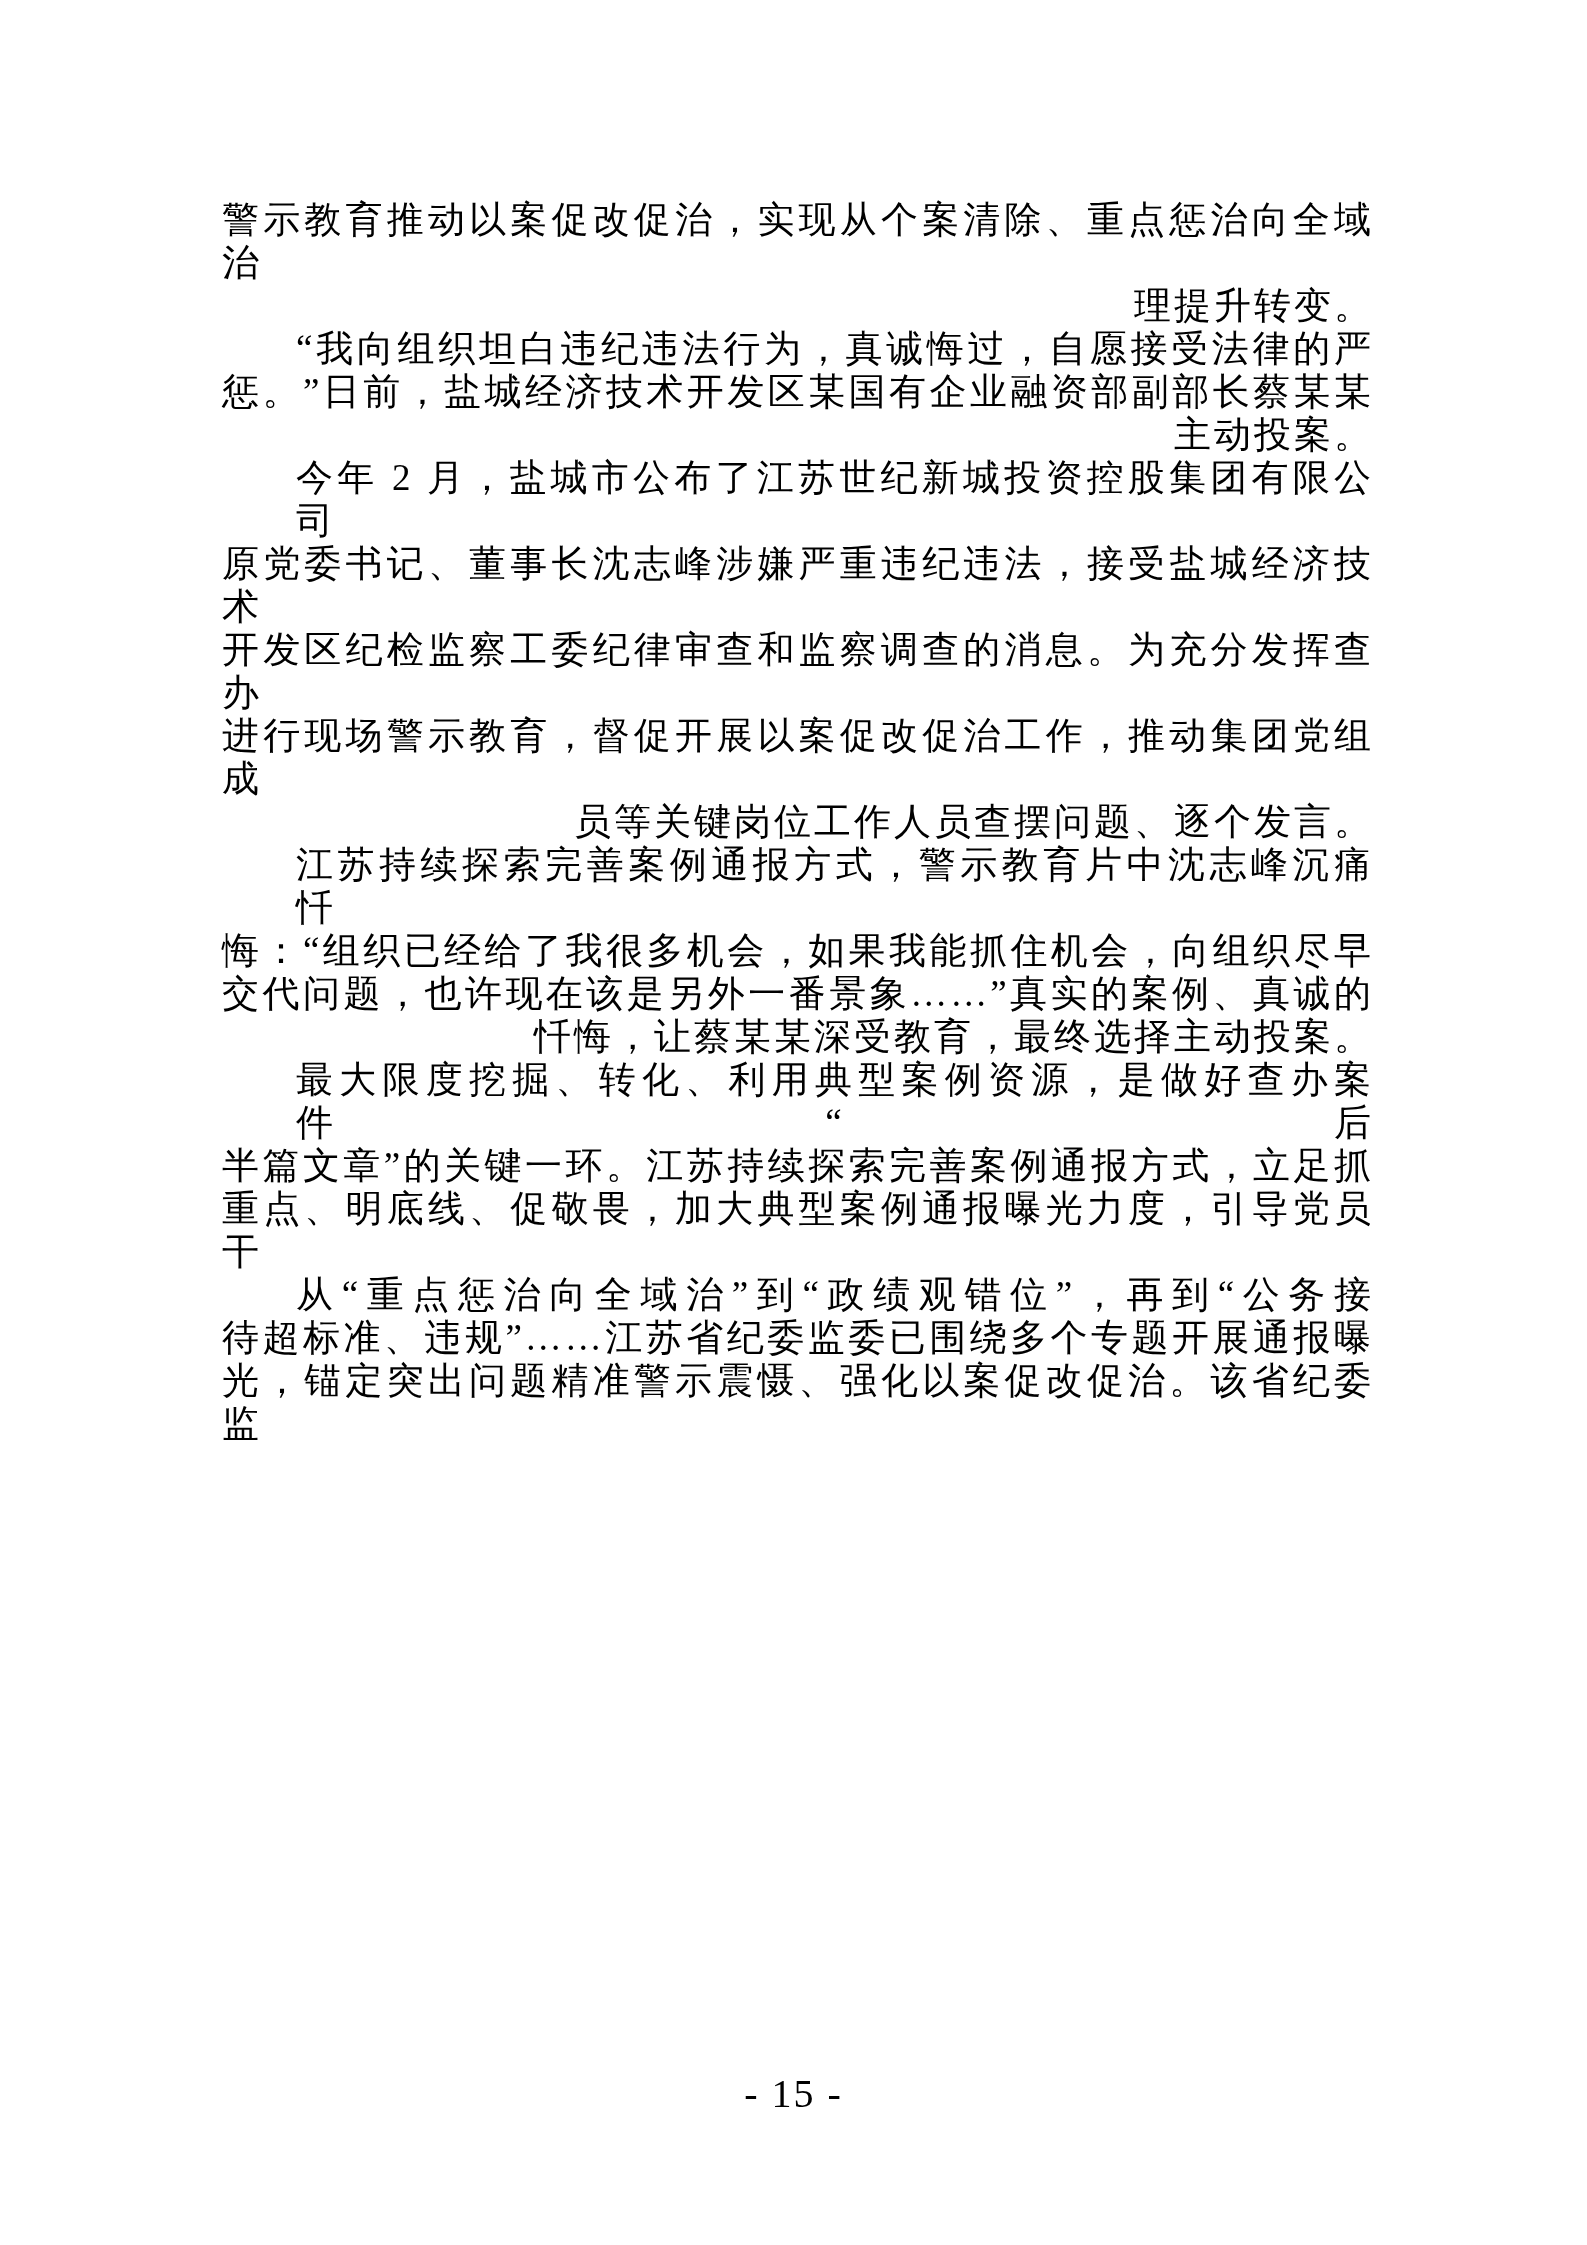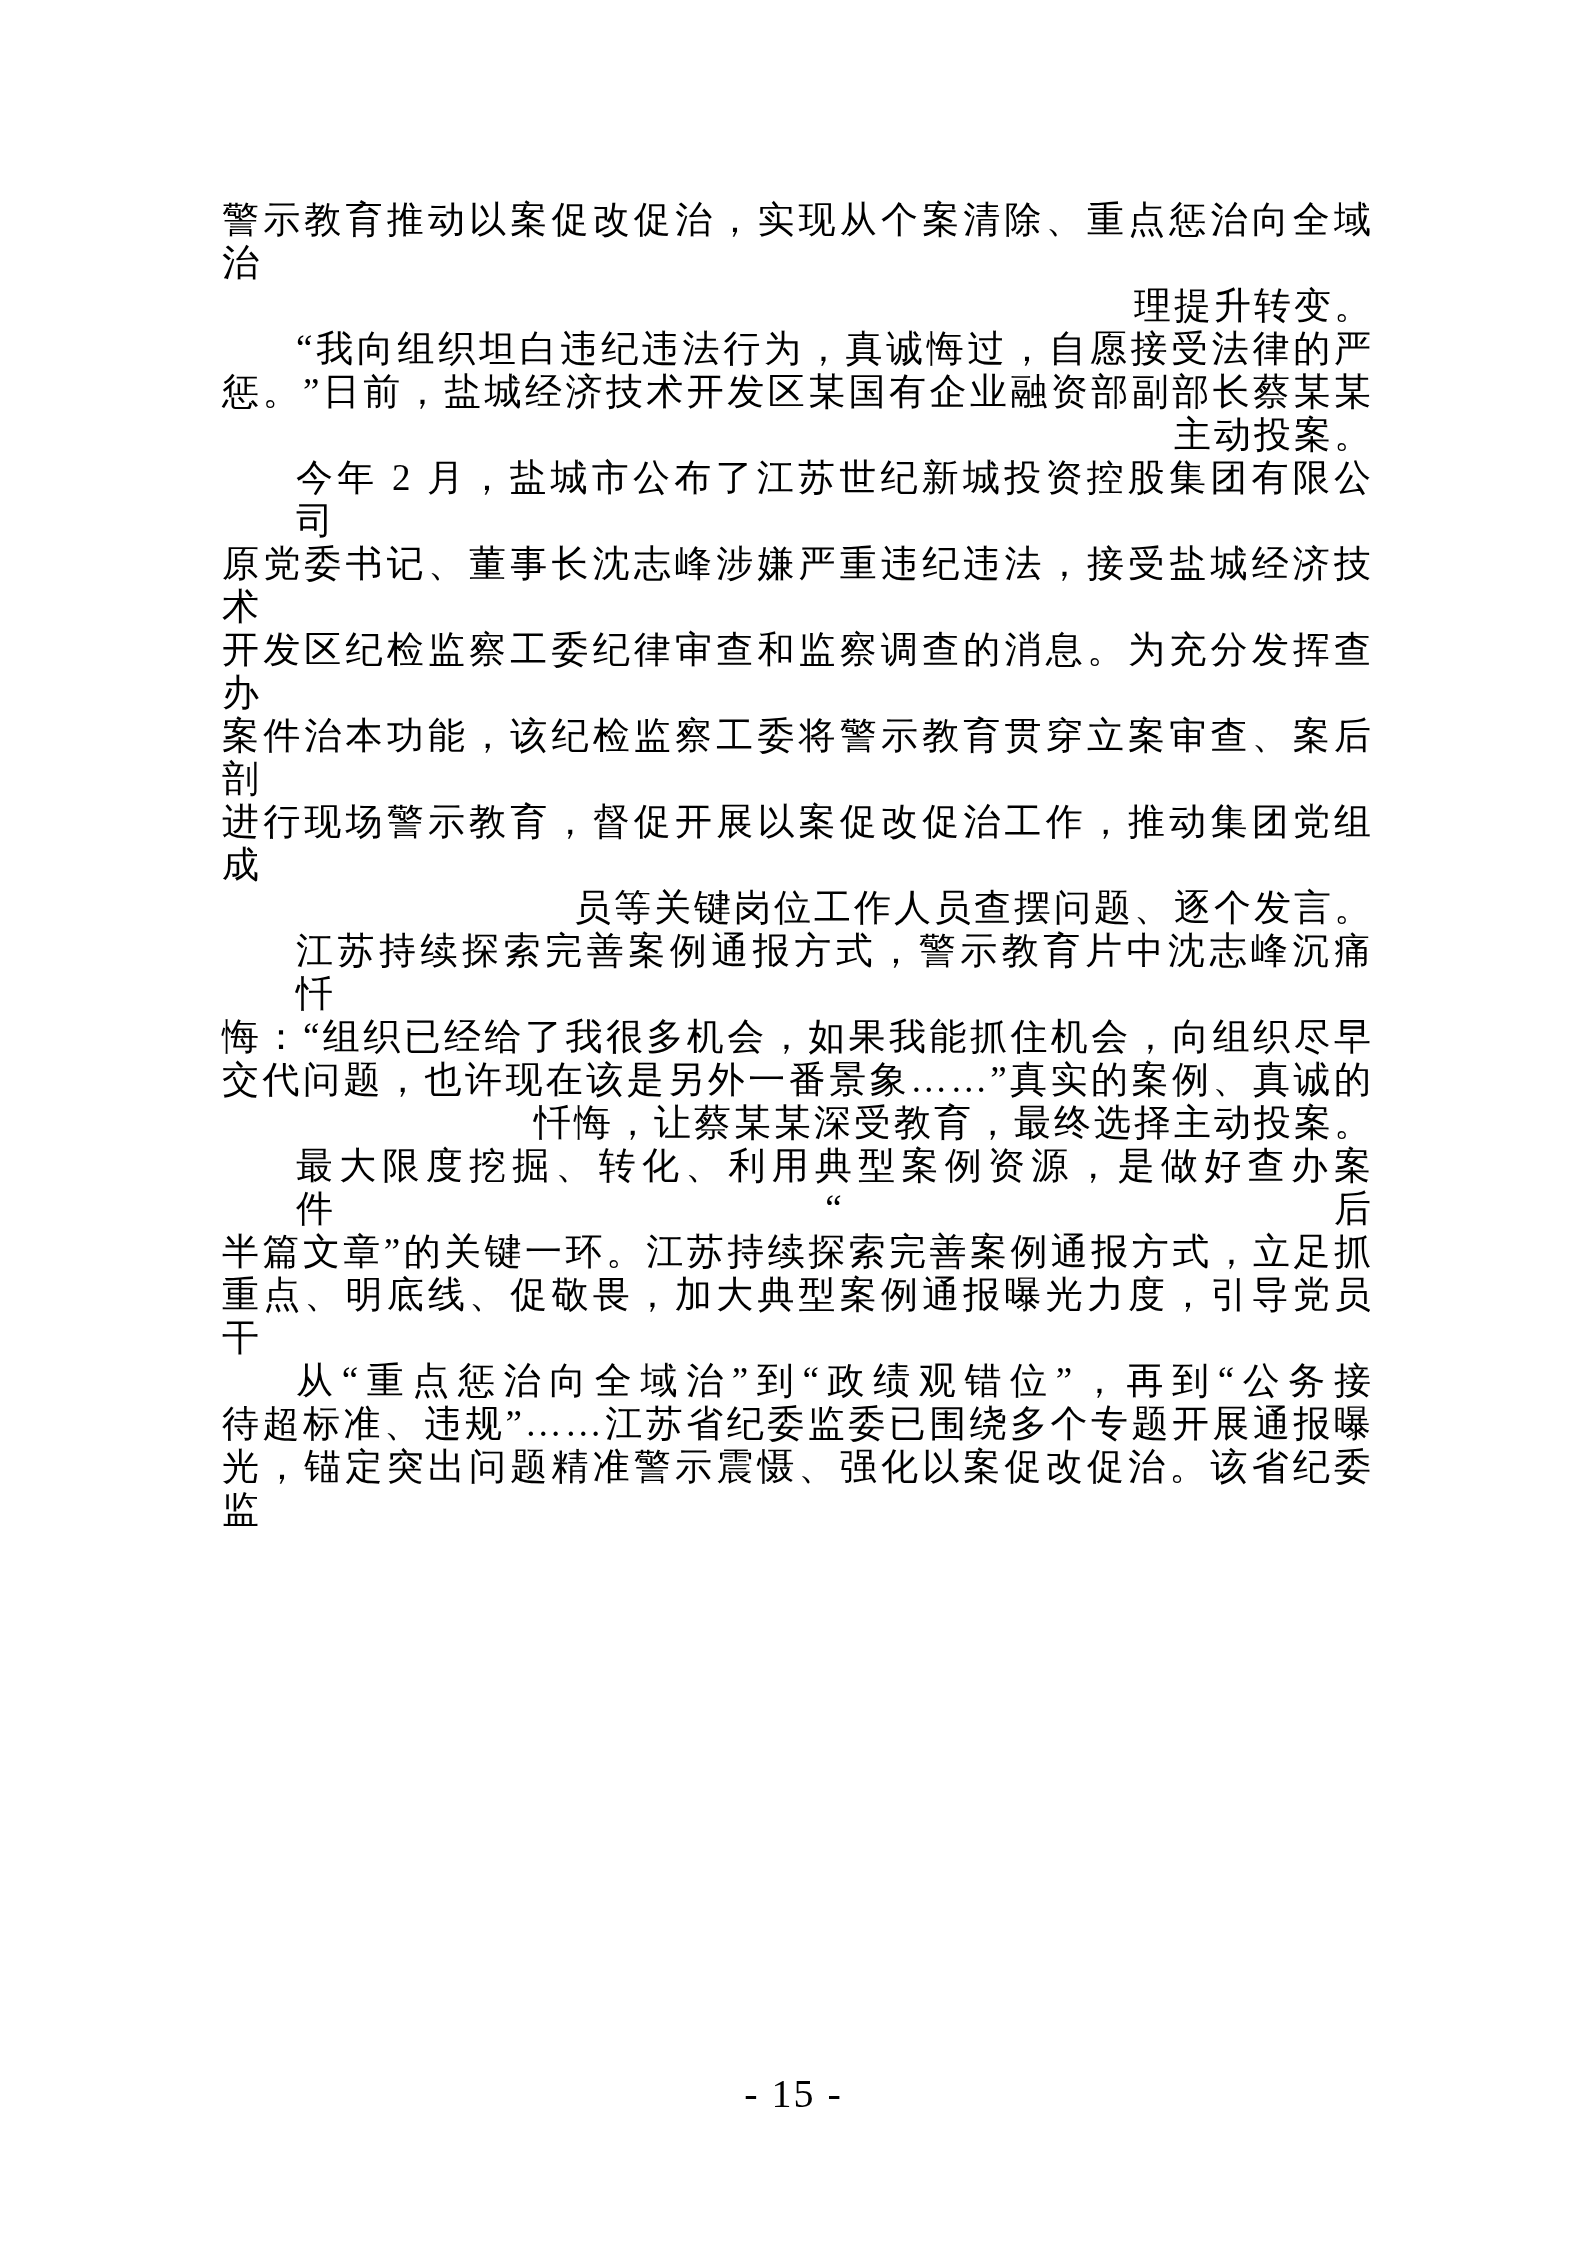--- a/index.html
+++ b/index.html
@@ -60,21 +60,20 @@
 <div class="page">
   <div class="text-block">
       <div class="line fill">警示教育推动以案促改促治，实现从个案清除、重点惩治向全域治</div>
       <div class="line end">理提升转变。</div>
       <div class="line fill indent">“我向组织坦白违纪违法行为，真诚悔过，自愿接受法律的严</div>
       <div class="line fill">惩。”日前，盐城经济技术开发区某国有企业融资部副部长蔡某某</div>
       <div class="line end">主动投案。</div>
       <div class="line fill indent">今年 2 月，盐城市公布了江苏世纪新城投资控股集团有限公司</div>
       <div class="line fill">原党委书记、董事长沈志峰涉嫌严重违纪违法，接受盐城经济技术</div>
       <div class="line fill">开发区纪检监察工委纪律审查和监察调查的消息。为充分发挥查办</div>
-      <div class="line fill">案件治本功能，该纪检监察工委将警示教育贯穿立案审查、案后剖</div>
       <div class="line fill">进行现场警示教育，督促开展以案促改促治工作，推动集团党组成</div>
       <div class="line end">员等关键岗位工作人员查摆问题、逐个发言。</div>
       <div class="line fill indent">江苏持续探索完善案例通报方式，警示教育片中沈志峰沉痛忏</div>
       <div class="line fill">悔：“组织已经给了我很多机会，如果我能抓住机会，向组织尽早</div>
       <div class="line fill">交代问题，也许现在该是另外一番景象……”真实的案例、真诚的</div>
       <div class="line end">忏悔，让蔡某某深受教育，最终选择主动投案。</div>
       <div class="line fill indent">最大限度挖掘、转化、利用典型案例资源，是做好查办案件“后</div>
       <div class="line fill">半篇文章”的关键一环。江苏持续探索完善案例通报方式，立足抓</div>
       <div class="line fill">重点、明底线、促敬畏，加大典型案例通报曝光力度，引导党员干</div>
       <div class="line fill indent">从“重点惩治向全域治”到“政绩观错位”，再到“公务接</div>

